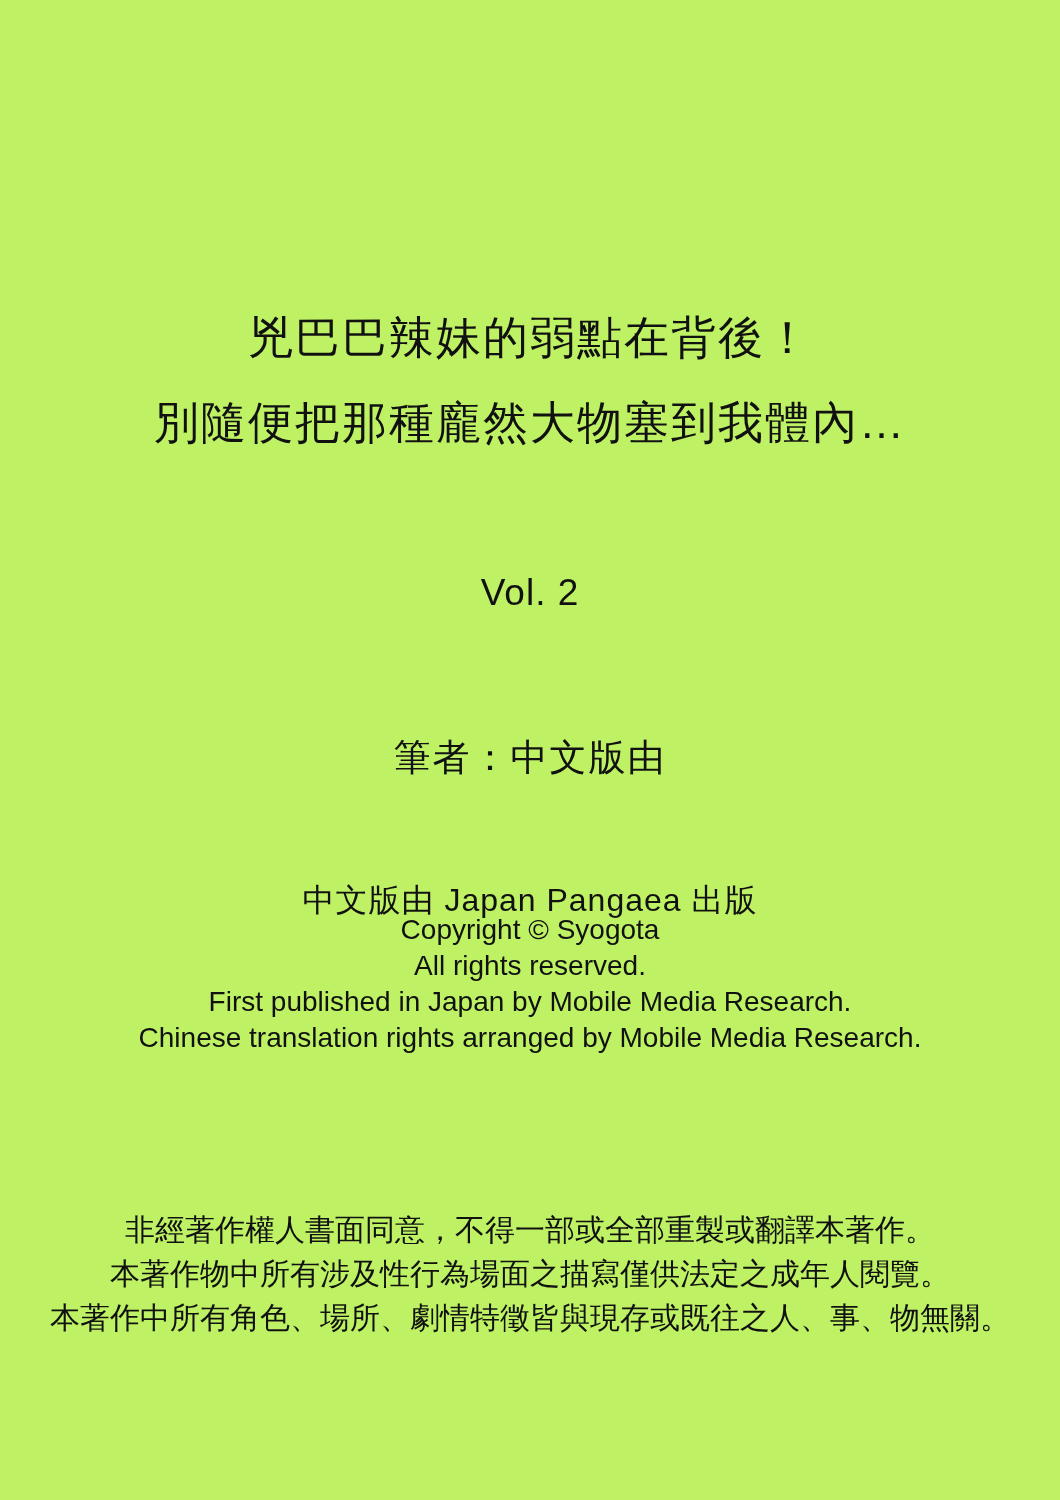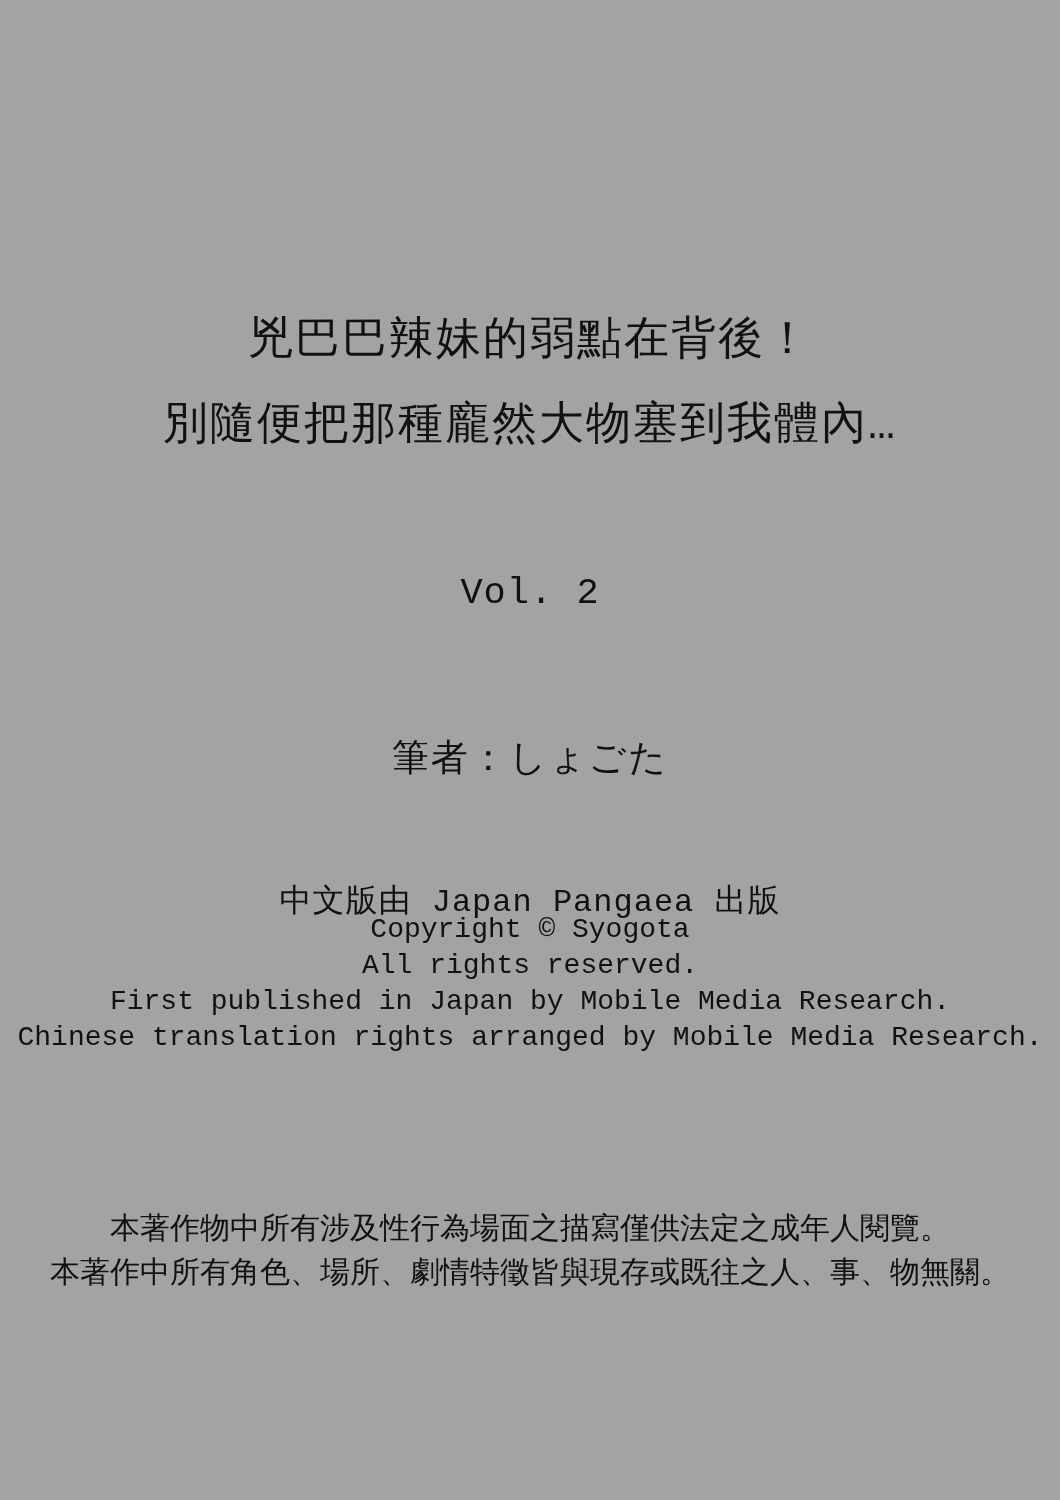--- a/index.html
+++ b/index.html
@@ -4,23 +4,23 @@
 <style>
   html, body {
     margin: 0;
     padding: 0;
     background: #ffffff;
   }
   .page {
     position: relative;
     width: 1060px;
     height: 1500px;
-    background: #a3a3a3;
+    background: #bef264;
     overflow: hidden;
-    font-family: Liberation Mono, monospace;
+    font-family: Liberation Sans, sans-serif;
     color: #111111;
   }
   .line {
     position: absolute;
     left: 0;
     width: 100%;
     text-align: center;
     white-space: nowrap;
     color: #111111;
   }
@@ -80,29 +80,30 @@
 <body>
 
 <div class="page">
 
   <div class="line title-line title-1">兇巴巴辣妹的弱點在背後！</div>
 
   <div class="line title-line title-2">別隨便把那種龐然大物塞到我體內…</div>
 
   <div class="line volume">Vol. 2</div>
 
-  <div class="line author">筆者：しょごた</div>
+  <div class="line author">筆者：中文版由</div>
 
   <div class="line publisher">中文版由 Japan Pangaea 出版</div>
 
   <div class="copyright-block">
     <div>Copyright © Syogota</div>
     <div>All rights reserved.</div>
     <div>First published in Japan by Mobile Media Research.</div>
     <div>Chinese translation rights arranged by Mobile Media Research.</div>
   </div>
 
   <div class="disclaimer-block">
+    <div>非經著作權人書面同意，不得一部或全部重製或翻譯本著作。</div>
     <div>本著作物中所有涉及性行為場面之描寫僅供法定之成年人閱覽。</div>
     <div>本著作中所有角色、場所、劇情特徵皆與現存或既往之人、事、物無關。</div>
   </div>
 
 </div>
 
 </body></html>

